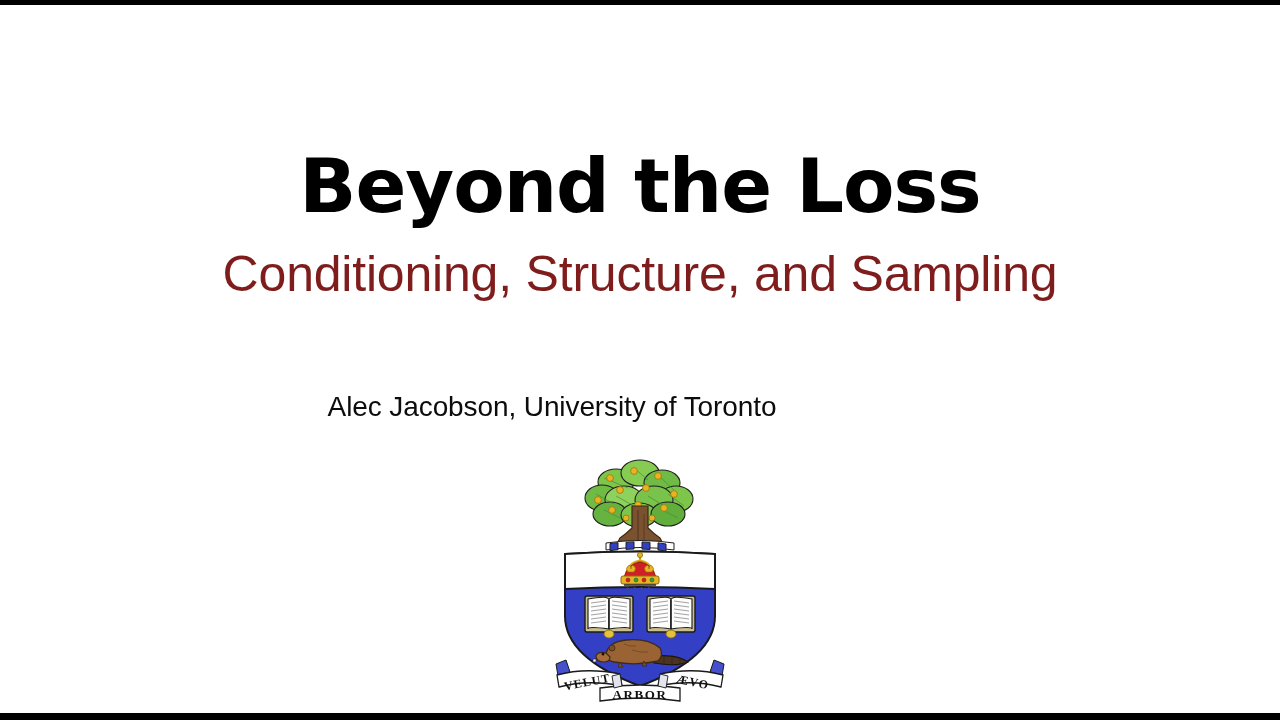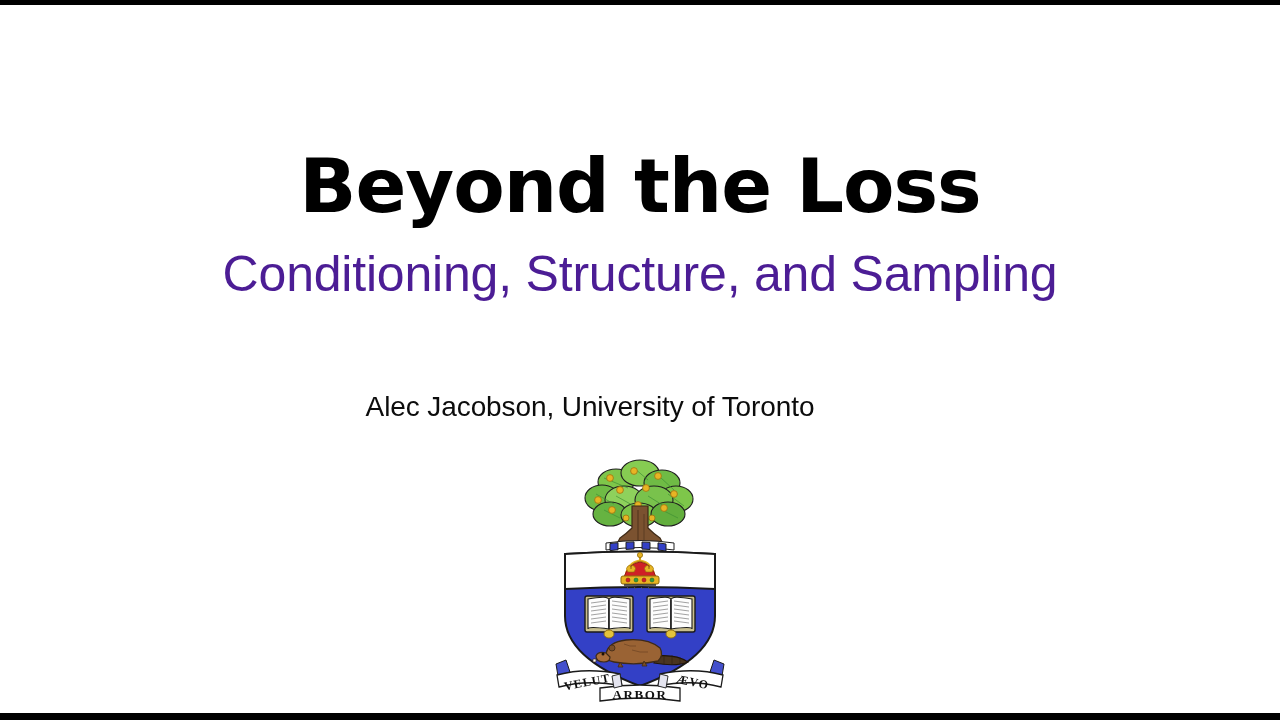--- a/index.html
+++ b/index.html
@@ -57,38 +57,37 @@
     position: absolute;
     left: 0;
     top: 238px;
     width: 1280px;
   }
   .subtitle-line {
     font-family: "Liberation Sans", sans-serif;
     font-weight: 400;
     font-size: 50px;
     line-height: 63px;
-    color: #4c1d95;
+    color: #7f1d1d;
     white-space: nowrap;
     letter-spacing: -0.2px;
   }
 
   .author {
     position: absolute;
     left: 0;
     top: 385px;
     width: 1104px;
     font-family: "Liberation Sans", sans-serif;
     font-weight: 400;
     font-size: 28px;
     line-height: 34px;
     color: #0c0c0c;
     white-space: nowrap;
     letter-spacing: -0.1px;
-    margin-left: 38px;
   }
 
   #crest {
     position: absolute;
     left: 548px;
     top: 443px;
     width: 184px;
     height: 255px;
   }
   #crest svg { display: block; width: 184px; height: 255px; }

